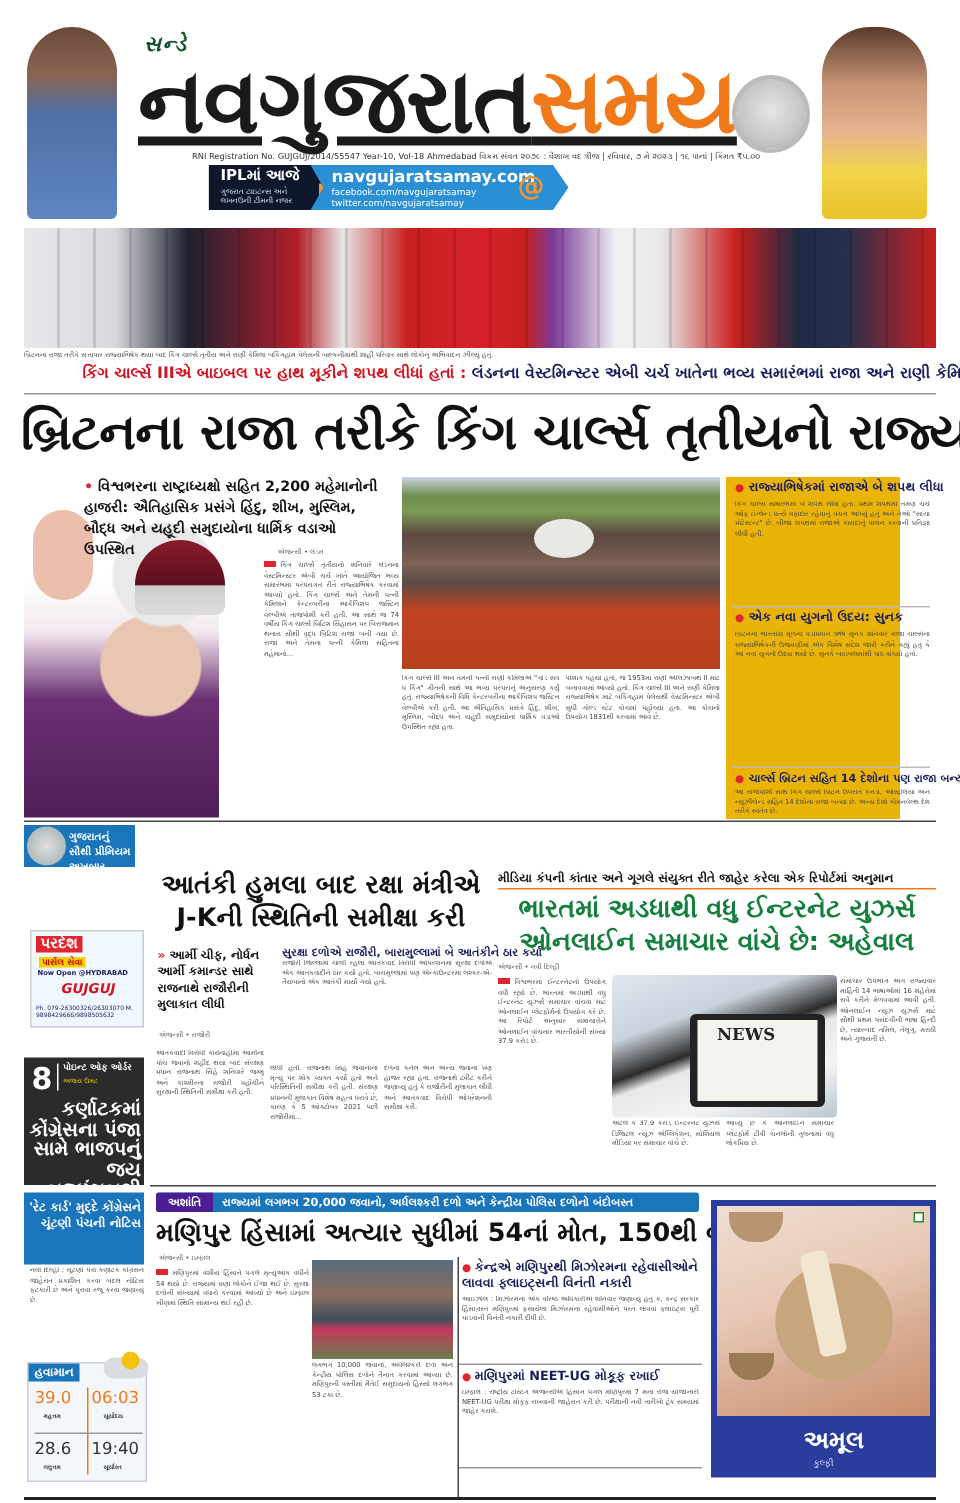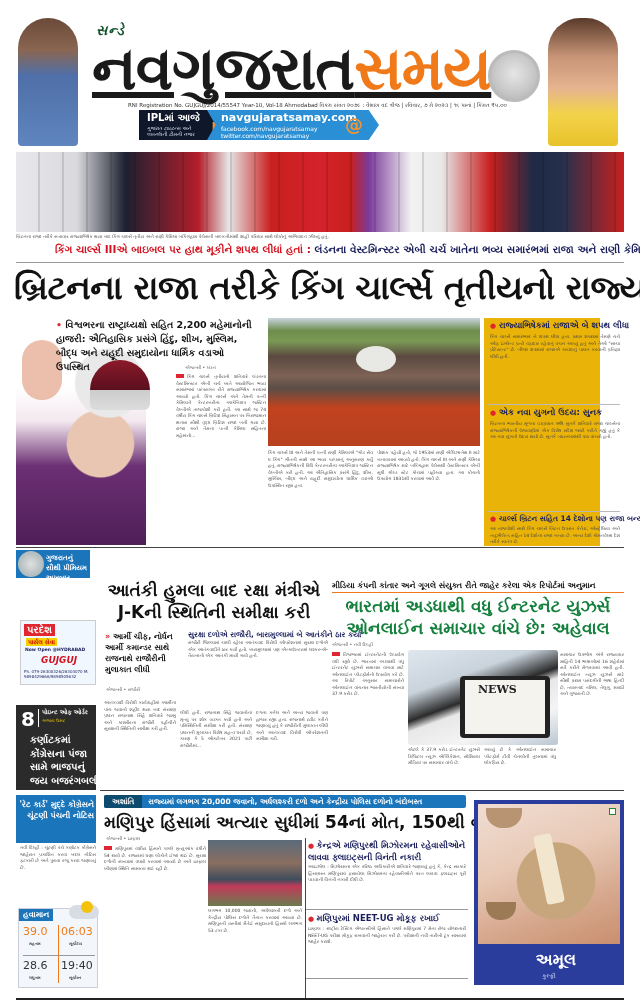--- a/index.html
+++ b/index.html
@@ -86,21 +86,21 @@
   .ad-parcel { position:absolute; left: 5px; top: 17px; background:#f7d000; color:#c00; font-size: 6px; font-weight: bold; padding: 0 2px; }
   .ad-open { position:absolute; left: 4px; top: 26px; font-size: 4.5px; color:#1a1f5c; font-weight: bold; }
   .ad-chips { position:absolute; left: 20px; top: 34px; font-size: 9px; color:#d4121f; font-weight: bold; font-style: italic; }
   .ad-ph { position:absolute; left: 3px; top: 48px; font-size: 4px; color:#1a1f5c; line-height: 5px; }
 
   .dark-box { left: 16px; top: 705px; width: 80px; height: 85px; background: #2b2b2b; color: #fff; }
   .dark-num { position:absolute; left: 5px; top: 2px; font-size: 20px; font-weight: bold; }
   .dark-sep { position:absolute; left: 22px; top: 4px; width: 1px; height: 18px; background: #fff; }
   .dark-label { position:absolute; left: 26px; top: 3px; font-size: 6px; font-weight: bold; }
   .dark-author { position:absolute; left: 26px; top: 13px; font-size: 4.5px; color: #f7d000; }
-  .dark-head { position:absolute; left: 14px; top: 28px; width: 76px; font-size: 10px; font-weight: bold; text-align: left; line-height: 13.5px; }
+  .dark-head { position:absolute; left: 2px; top: 28px; width: 76px; font-size: 13px; font-weight: bold; text-align: right; line-height: 13.5px; }
 
   .notice-box { left: 16px; top: 795px; width: 80px; height: 48px; background: #1b75bb; color: #fff; }
   .notice-head { position:absolute; left: 2px; top: 4px; width: 76px; font-size: 8px; font-weight: bold; text-align: right; line-height: 11px; }
   .notice-text { left: 20px; top: 845px; width: 76px; height: 45px; overflow: hidden; }
 
   .weather { left: 18px; top: 908px; width: 80px; height: 80px; background: #f3f7fc; border: 1px solid #ccd; }
   .w-title { position:absolute; left: 0; top: 0; background: #1b75bb; color:#fff; font-size: 8px; font-weight: bold; padding: 1px 4px; }
   .w-cloud { position:absolute; left: 50px; top: -4px; width: 30px; height: 14px; border-radius: 10px; background:#d8dde4; }
   .w-sun { position:absolute; left: 62px; top: -8px; width: 12px; height: 12px; border-radius: 50%; background:#f4c20d; }
   .w-val { position:absolute; font-size: 11px; }
@@ -131,21 +131,21 @@
   .news-img .scr { position:absolute; left: 57px; top: 30px; width: 80px; height: 54px; background:#f5f3ee; }
   .news-img .word { position:absolute; left: 70px; top: 33px; font-family: "DejaVu Serif", serif; font-size: 11px; font-weight: bold; color: #222; }
   .net-col2 { left: 408px; top: 747px; width: 72px; height: 40px; overflow: hidden; }
   .net-col3 { left: 484px; top: 747px; width: 72px; height: 40px; overflow: hidden; }
   .net-col4 { left: 560px; top: 652px; width: 64px; height: 135px; overflow: hidden; }
 
   .band3-rule { left: 100px; top: 790px; width: 524px; height: 1px; background: #444; }
 
   
   .man-kicker { left: 104px; top: 795px; width: 362px; height: 13px; background: #1b75bb; border-radius: 2px; color:#fff; font-size: 7.5px; font-weight: bold; white-space: nowrap; overflow: hidden; }
-  .man-kicker .tag { display:inline-block; background:#0c4a6e; padding: 0 8px; margin-right: 6px; line-height: 13px; }
+  .man-kicker .tag { display:inline-block; background:#4c1d95; padding: 0 8px; margin-right: 6px; line-height: 13px; }
   .man-head { left: 104px; top: 810px; width: 362px; font-size: 17px; font-weight: bold; white-space: nowrap; line-height: 24px; color: #111; }
   .man-byline { left: 106px; top: 836px; }
   .man-col1 { left: 104px; top: 846px; width: 102px; height: 150px; overflow: hidden; }
   .man-col1::before { content:""; display:inline-block; width:8px; height:4px; background:#e0262f; margin-right:3px; }
   .man-photo { left: 208px; top: 840px; width: 94px; height: 66px;
     background: linear-gradient(180deg,#5a6b7a 0%,#8a6e60 35%,#3f4d5c 60%,#c23a5a 70%,#6a7c4e 100%); }
   .man-col2 { left: 208px; top: 908px; width: 94px; height: 90px; overflow: hidden; }
   .man-vrule { left: 305px; top: 838px; width: 1px; height: 160px; background: #444; }
   .man-side-h { left: 308px; font-size: 8.5px; font-weight: bold; color: #1a1f5c; line-height: 11px; width: 160px; }
   .man-side-h .dot { color: #e0262f; font-size: 7px; }

